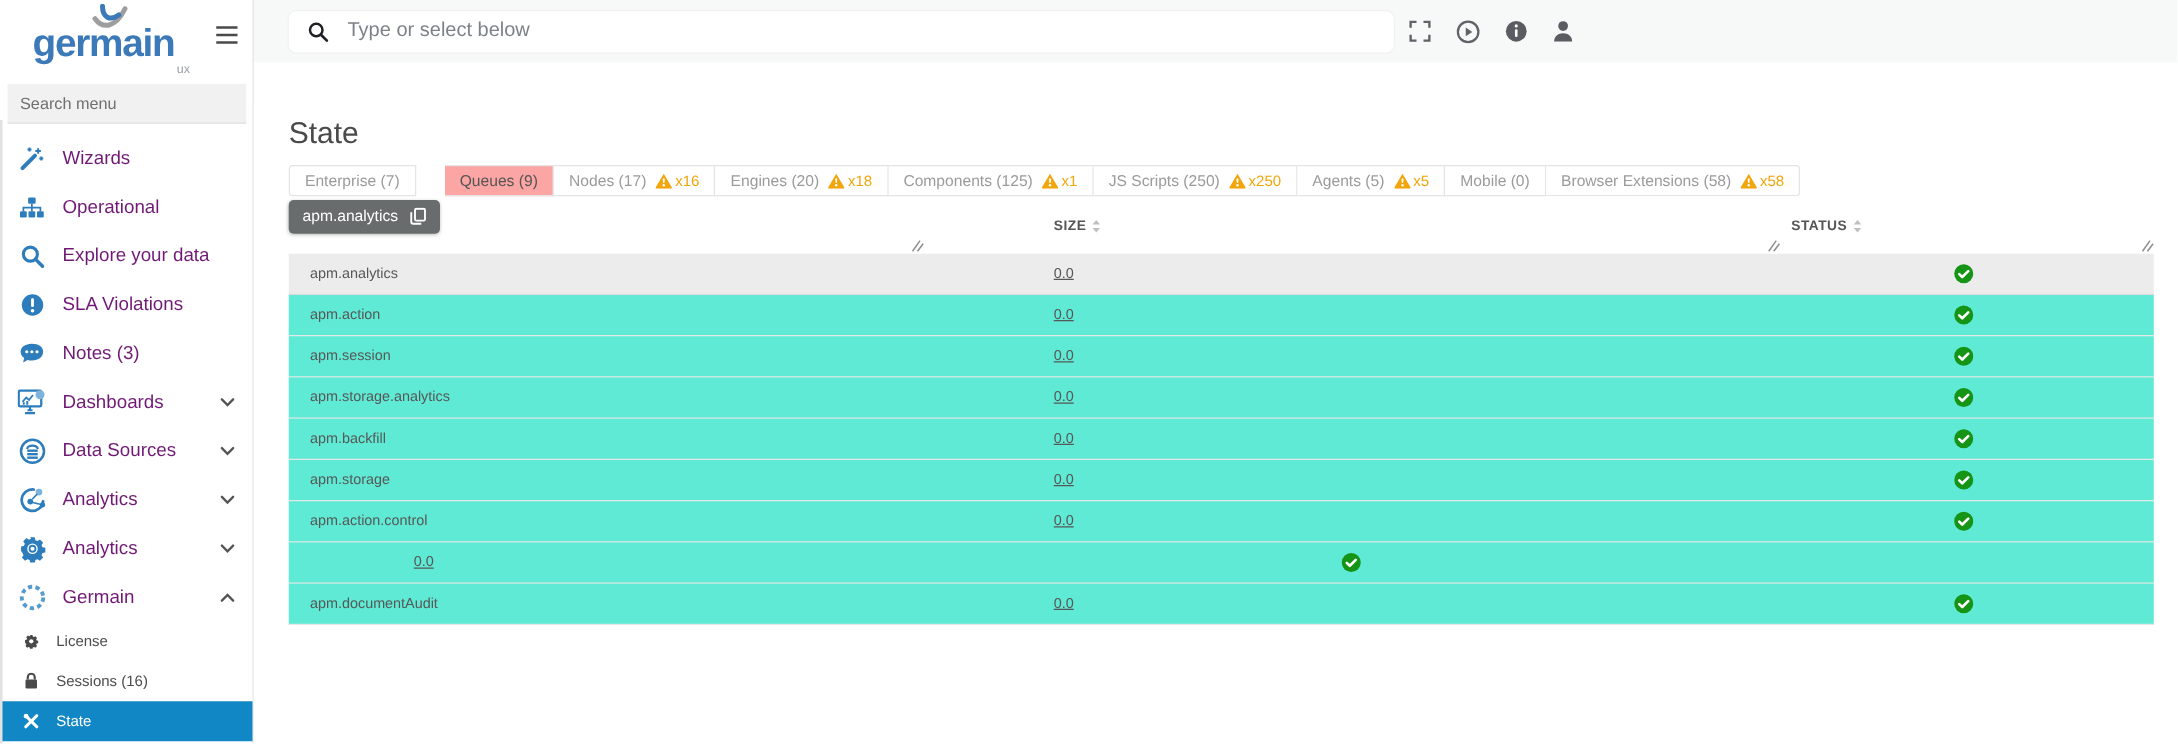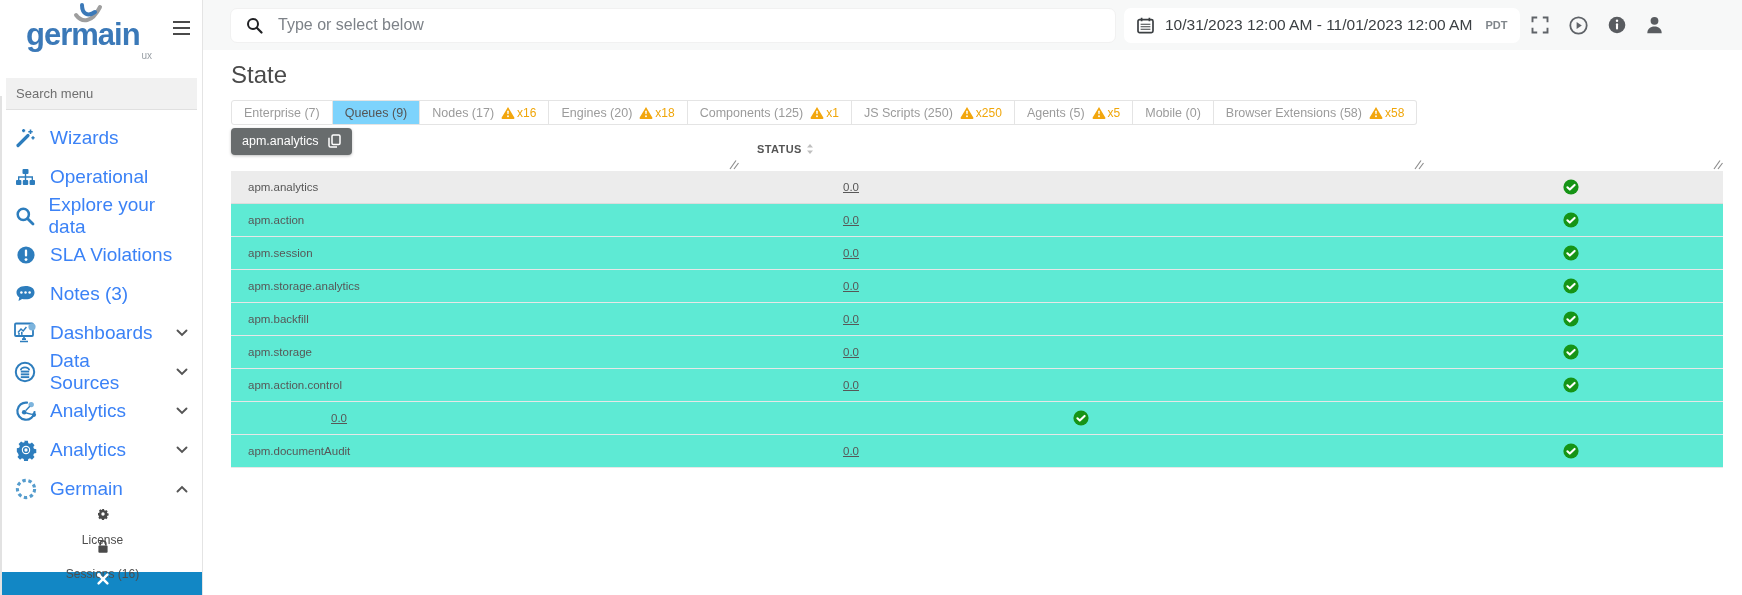--- a/index.html
+++ b/index.html
@@ -14,49 +14,49 @@
   
   .sidebar { position:relative; width:203px; min-width:203px; background:#fff; border-right:1px solid #e4e4e4; }
   .side-scroll { position:absolute; left:0; top:96px; bottom:0; width:2px; background:#e2e2e2; }
   .logo-row { position:relative; height:62px; }
   .logo { position:absolute; left:26px; top:3px; width:122px; height:56px; cursor:pointer; }
   .logo-swoosh { position:absolute; left:46px; top:0; }
   .logo-text { position:absolute; left:0; top:16px; font-size:31px; font-weight:bold; color:#3b79b8; letter-spacing:-1px; line-height:1; }
   .logo-sub { position:absolute; right:-4px; bottom:-2px; font-size:10px; color:#9aa0a6; }
   .hamburger { position:absolute; right:12px; top:21px; width:17px; cursor:pointer; }
   .hamburger div { height:2.4px; background:#4a4a4a; margin-bottom:3.6px; }
-  .menu-search { display:block; width:191px; margin:16px 6px 8px 6px; background:#f1f1f1; border:none; border-bottom:1px solid #e0e0e0; padding:8px 10px; font-size:13px; color:#666; outline:none; }
+  .menu-search { display:block; width:191px; margin:5px 6px 8px 6px; background:#f1f1f1; border:none; border-bottom:1px solid #e0e0e0; padding:8px 10px; font-size:13px; color:#666; outline:none; }
   .menu-search::placeholder { color:#6f6f6f; }
-  .nav-item { display:flex; align-items:center; gap:13px; height:39px; padding:0 14px; font-size:19px; color:#3b82f6; cursor:pointer; }
+  .nav-item { display:flex; align-items:center; gap:13px; height:39px; padding:0 14px; font-size:15px; color:#701a75; cursor:pointer; }
   .nav-item .nicon { width:23px; display:flex; justify-content:center; align-items:center; }
   .chev { margin-left:auto; display:flex; }
-  .sub-item { display:flex; align-items:center; gap:13px; height:32px; padding:0 14px 0 17px; font-size:12px; color:#4d4d4d; cursor:pointer;flex-direction:column; }
+  .sub-item { display:flex; align-items:center; gap:13px; height:32px; padding:0 14px 0 17px; font-size:12px; color:#4d4d4d; cursor:pointer; }
   .sub-item .sicon { width:15px; display:flex; justify-content:center; align-items:center; }
   .sub-item.active { background:#1287c5; color:#fff; }
 
   
-  .content { flex:1; display:flex; flex-direction:column; }
+  .content { flex:1; display:flex; flex-direction:column;gap:32px; }
   .topbar { height:50px; min-height:50px; background:#f7f8f8; display:flex; align-items:center; padding-left:27px; }
   .searchbox { display:flex; align-items:center; gap:13px; background:#fff; border-radius:7px; height:35px; width:886px; padding:0 15px; border:1px solid #f1f1f1; }
   .searchbox input { border:none; outline:none; font-size:16px; color:#333; width:100%; background:transparent; }
   .searchbox input::placeholder { color:#7d8288; }
   .datebox { display:flex; align-items:center; gap:11px; background:#fff; border-radius:7px; height:35px; margin-left:8px; padding:0 13px; cursor:pointer; }
   .date-text { font-size:15.5px; color:#3c4043; white-space:nowrap; }
   .tz { font-size:11px; font-weight:bold; color:#80868b; margin-left:2px; }
   .topbar-icons { display:flex; align-items:center; gap:20px; margin-left:11px; }
   .tico { display:flex; align-items:center; cursor:pointer; }
 
   
   .main { position:relative; flex:1; background:#fff; padding-left:28px; }
   .page-title { margin-top:11px; font-size:24px; color:#4a4a4a; }
   .tabs { display:flex; margin-top:11px; width:max-content; }
   .tab { display:flex; align-items:center; gap:7px; border:1px solid #e4e4e4; border-left-width:0; padding:0 12px; height:25px; font-size:12.5px; color:#9b9b9b; background:#fff; cursor:pointer; white-space:nowrap; }
   .tab:first-child { border-left-width:1px; border-radius:3px 0 0 3px; }
   .tab:last-child { border-radius:0 3px 3px 0; }
-  .tab.active { background:#7dd3fc; color:#555; }
+  .tab.active { background:#fca5a5; color:#555;margin-left:23px; }
   .warn { display:flex; align-items:center; gap:2px; color:#f0a60a; font-size:12px; }
 
   .table-wrap { position:relative; margin-top:2px; width:1492px; }
   .chip { position:absolute; top:1px; left:0; z-index:5; display:flex; align-items:center; gap:10px; background:#686c6d; color:#fff; border-radius:4px; padding:6px 11px 7px 11px; font-size:12.5px; box-shadow:0 1px 3px rgba(0,0,0,.25); cursor:pointer; }
   .thead { position:relative; height:44px; }
   .hgrid, .trow { display:grid; grid-template-columns:512px 676px 304px; }
   .th { display:flex; align-items:center; gap:4px; padding-top:16px; font-size:11px; font-weight:bold; letter-spacing:.4px; color:#555; cursor:pointer; }
   .th-size { padding-left:100px; }
   .th-status { padding-left:14px; }
   .rhandle { position:absolute; bottom:1px; display:flex; cursor:col-resize; }
@@ -261,31 +261,20 @@
 
     <div class="topbar">
       <div class="searchbox">
         <span style="display:flex;">
             <svg width="17" height="17" viewBox="0 0 17 17">
               <circle cx="7" cy="7" r="5" stroke="#202124" stroke-width="2" fill="none"></circle>
               <path d="M10.8 10.8L15.5 15.5" stroke="#202124" stroke-width="2.2" stroke-linecap="round"></path>
             </svg>
           </span>
         <input placeholder="Type or select below" style="">
-      </div>
-      <div class="datebox">
-        <span style="display:flex;">
-            <svg width="17" height="17" viewBox="0 0 17 17">
-              <rect x="1" y="2.6" width="15" height="13" rx="1.6" fill="none" stroke="#3c4043" stroke-width="1.7"></rect>
-              <path d="M4.6 .8v3.4M12.4 .8v3.4" stroke="#3c4043" stroke-width="1.7"></path>
-              <path d="M3.6 7.2h9.8M3.6 9.7h9.8M3.6 12.2h9.8" stroke="#3c4043" stroke-width="1.1"></path>
-            </svg>
-          </span>
-        <span class="date-text">10/31/2023 12:00 AM - 11/01/2023 12:00 AM</span>
-        <span class="tz">PDT</span>
       </div>
       <div class="topbar-icons">
         <span class="tico">
             <svg width="18" height="18" viewBox="0 0 18 18" fill="none" stroke="#5f6368" stroke-width="1.9">
               <path d="M6.2 1.5H1.5v4.7M11.8 1.5h4.7v4.7M6.2 16.5H1.5v-4.7M11.8 16.5h4.7v-4.7"></path>
             </svg>
           </span>
         <span class="tico">
             <svg width="19" height="19" viewBox="0 0 19 19">
               <circle cx="9.5" cy="9.5" r="8.2" fill="none" stroke="#5f6368" stroke-width="1.8"></circle>
@@ -396,20 +385,29 @@
               <svg width="13" height="14" viewBox="0 0 13 14">
                 <rect x="4" y="1" width="8" height="9.5" rx="1.2" fill="none" stroke="#fff" stroke-width="1.5"></rect>
                 <path d="M9 13H2.6A1.6 1.6 0 0 1 1 11.4V3.8" stroke="#fff" stroke-width="1.5" fill="none"></path>
               </svg>
             </span>
         </div>
 
         <div class="thead">
           <div class="hgrid">
             <div class="th th-name"></div>
+            <div class="th th-size">
+              <span>SIZE</span>
+              <span style="display:flex;">
+                  <svg width="8" height="12" viewBox="0 0 8 12">
+                    <path d="M4 1l3 3.6H1z" fill="#bfbfbf"></path>
+                    <path d="M4 11L1 7.4h6z" fill="#bfbfbf"></path>
+                  </svg>
+                </span>
+            </div>
             <div class="th th-status">
               <span>STATUS</span>
               <span style="display:flex;">
                   <svg width="8" height="12" viewBox="0 0 8 12">
                     <path d="M4 1l3 3.6H1z" fill="#bfbfbf"></path>
                     <path d="M4 11L1 7.4h6z" fill="#bfbfbf"></path>
                   </svg>
                 </span>
             </div>
           </div>

